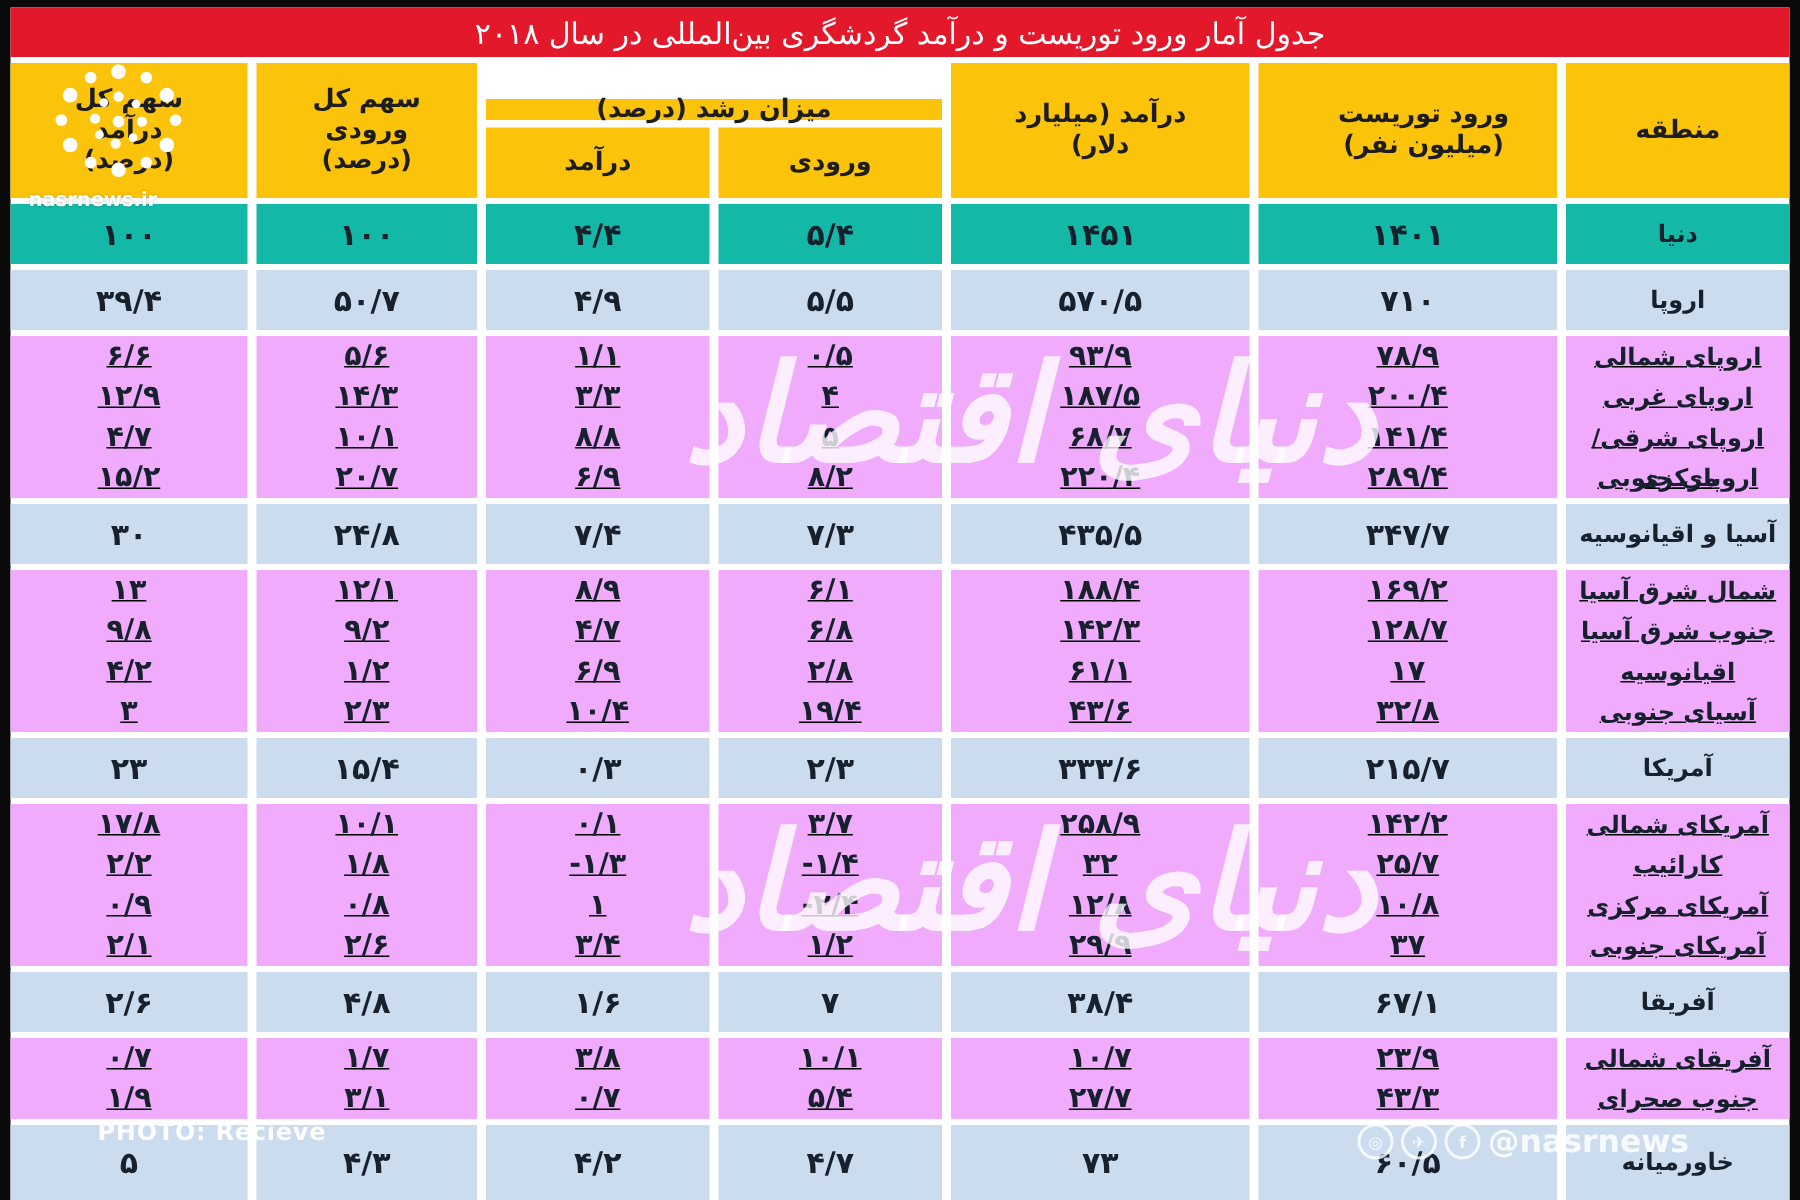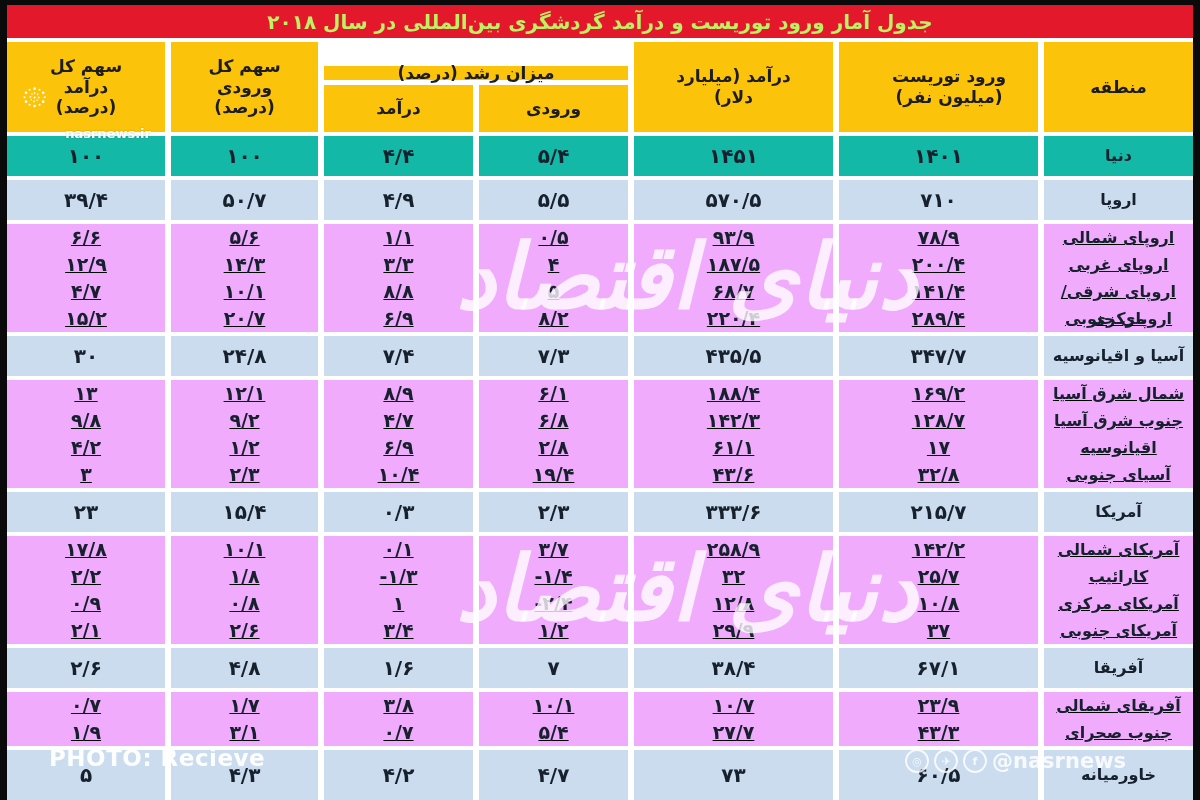--- a/index.html
+++ b/index.html
@@ -6,23 +6,23 @@
   body{
     width:1200px;height:800px;position:relative;overflow:hidden;
     background:#0a0a0a;
     font-family:"DejaVu Sans",sans-serif;
   }
   .frame{
     position:absolute;top:5px;left:7px;right:7px;bottom:0;
     background:#ffffff;display:flex;flex-direction:column;
   }
   .title-bar{
-    height:33px;flex:0 0 33px;background:#e4182b;color:#bef264;
+    height:33px;flex:0 0 33px;background:#e4182b;color:#ffffff;
     direction:rtl;display:flex;align-items:center;justify-content:center;
-    font-weight:bold;font-size:20px;margin-bottom:4px;
+    font-weight:normal;font-size:20px;margin-bottom:4px;
   }
   .header{
     display:grid;direction:rtl;
     grid-template-columns:149px 199px 199px 149px 149px 147px 1fr;
     grid-template-rows:38px 47px;
     column-gap:6px;row-gap:5px;margin-bottom:4px;flex:0 0 auto;
   }
   .hcell{
     background:#fcc30b;color:#1d1d1d;font-weight:bold;font-size:17px;
     display:flex;flex-direction:column;align-items:center;justify-content:center;
@@ -55,29 +55,29 @@
   .watermark{
     position:absolute;right:96px;width:820px;text-align:center;
     font-family:"DejaVu Serif",serif;font-style:italic;font-weight:bold;
     font-size:90px;color:rgba(255,255,255,0.78);
     pointer-events:none;white-space:nowrap;z-index:5;direction:rtl;
   }
   #wm1{top:218px;}
   #wm2{top:530px;}
   .logo{
     position:absolute;top:36px;left:12px;width:132px;height:100px;z-index:6;
-    display:flex;align-items:flex-end;pointer-events:none;gap:15px;
+    display:flex;flex-direction:column;align-items:flex-start;pointer-events:none;gap:15px;
   }
   .logo-text{
     color:#ffffff;font-weight:bold;font-size:13px;margin-top:-14px;
     text-shadow:0 0 2px rgba(0,0,0,0.25);
   }
   .photo-credit{
-    position:absolute;left:42px;top:740px;z-index:7;
-    color:rgba(255,255,255,0.95);font-weight:bold;font-size:23px;letter-spacing:0.5px;
+    position:absolute;left:58px;top:740px;z-index:7;
+    color:rgba(255,255,255,0.95);font-weight:bold;font-size:16px;letter-spacing:0.5px;
   }
   .social{
     position:absolute;left:898px;top:744px;z-index:7;
     display:flex;align-items:center;gap:5px;color:rgba(255,255,255,0.85);
   }
   .icon-circle{
     width:20px;height:20px;border:2px solid rgba(255,255,255,0.8);border-radius:50%;
     display:flex;align-items:center;justify-content:center;
     font-size:11px;font-weight:bold;line-height:1;
   }

